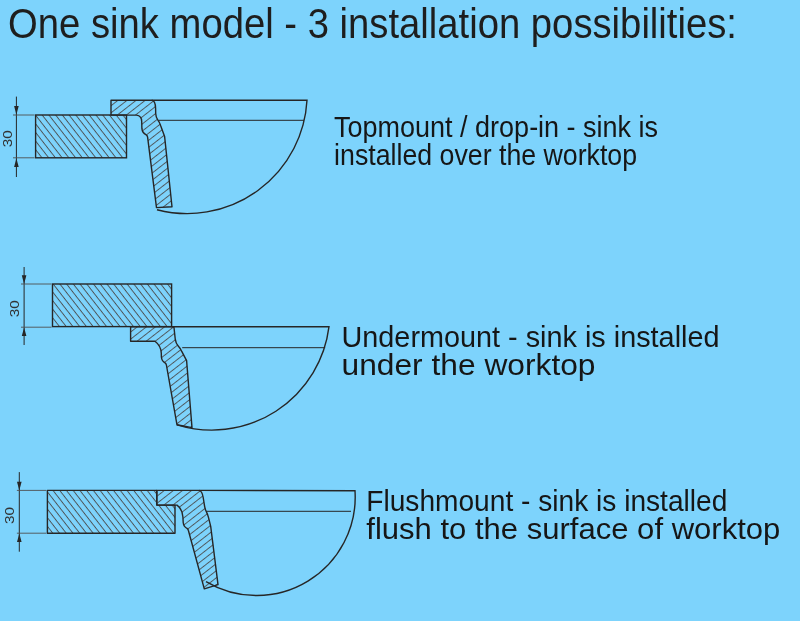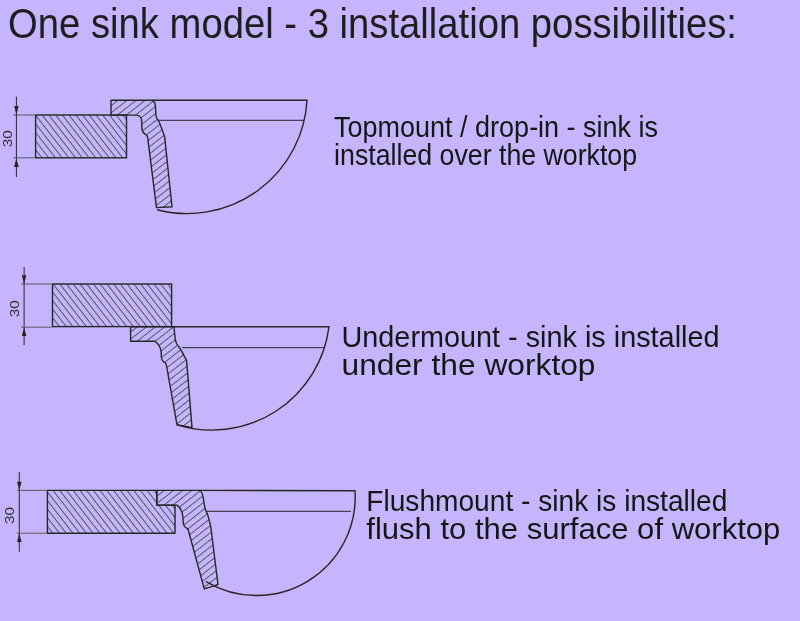--- a/index.html
+++ b/index.html
@@ -1,16 +1,16 @@
 <!DOCTYPE html>
 <html><head>
 <meta charset="utf-8">
 <style>
   html,body{margin:0;padding:0;background:#fff;}
-  #page{position:relative;width:800px;height:621px;background:#c4b5fd;overflow:hidden;
+  #page{position:relative;width:800px;height:621px;background:#7dd3fc;overflow:hidden;
         font-family:"Liberation Sans",sans-serif;}
   svg text{font-family:"Liberation Sans",sans-serif;}
 </style>
 </head>
 <body>
 <div id="page">
 <svg width="800" height="621" viewBox="0 0 800 621" xmlns="http://www.w3.org/2000/svg">
   <defs>
     <pattern id="hw" patternUnits="userSpaceOnUse" width="6" height="5.3" patternTransform="rotate(52)">
       <line x1="0" y1="0.5" x2="6" y2="0.5" stroke="#4a4a4a" stroke-width="0.9"></line>

